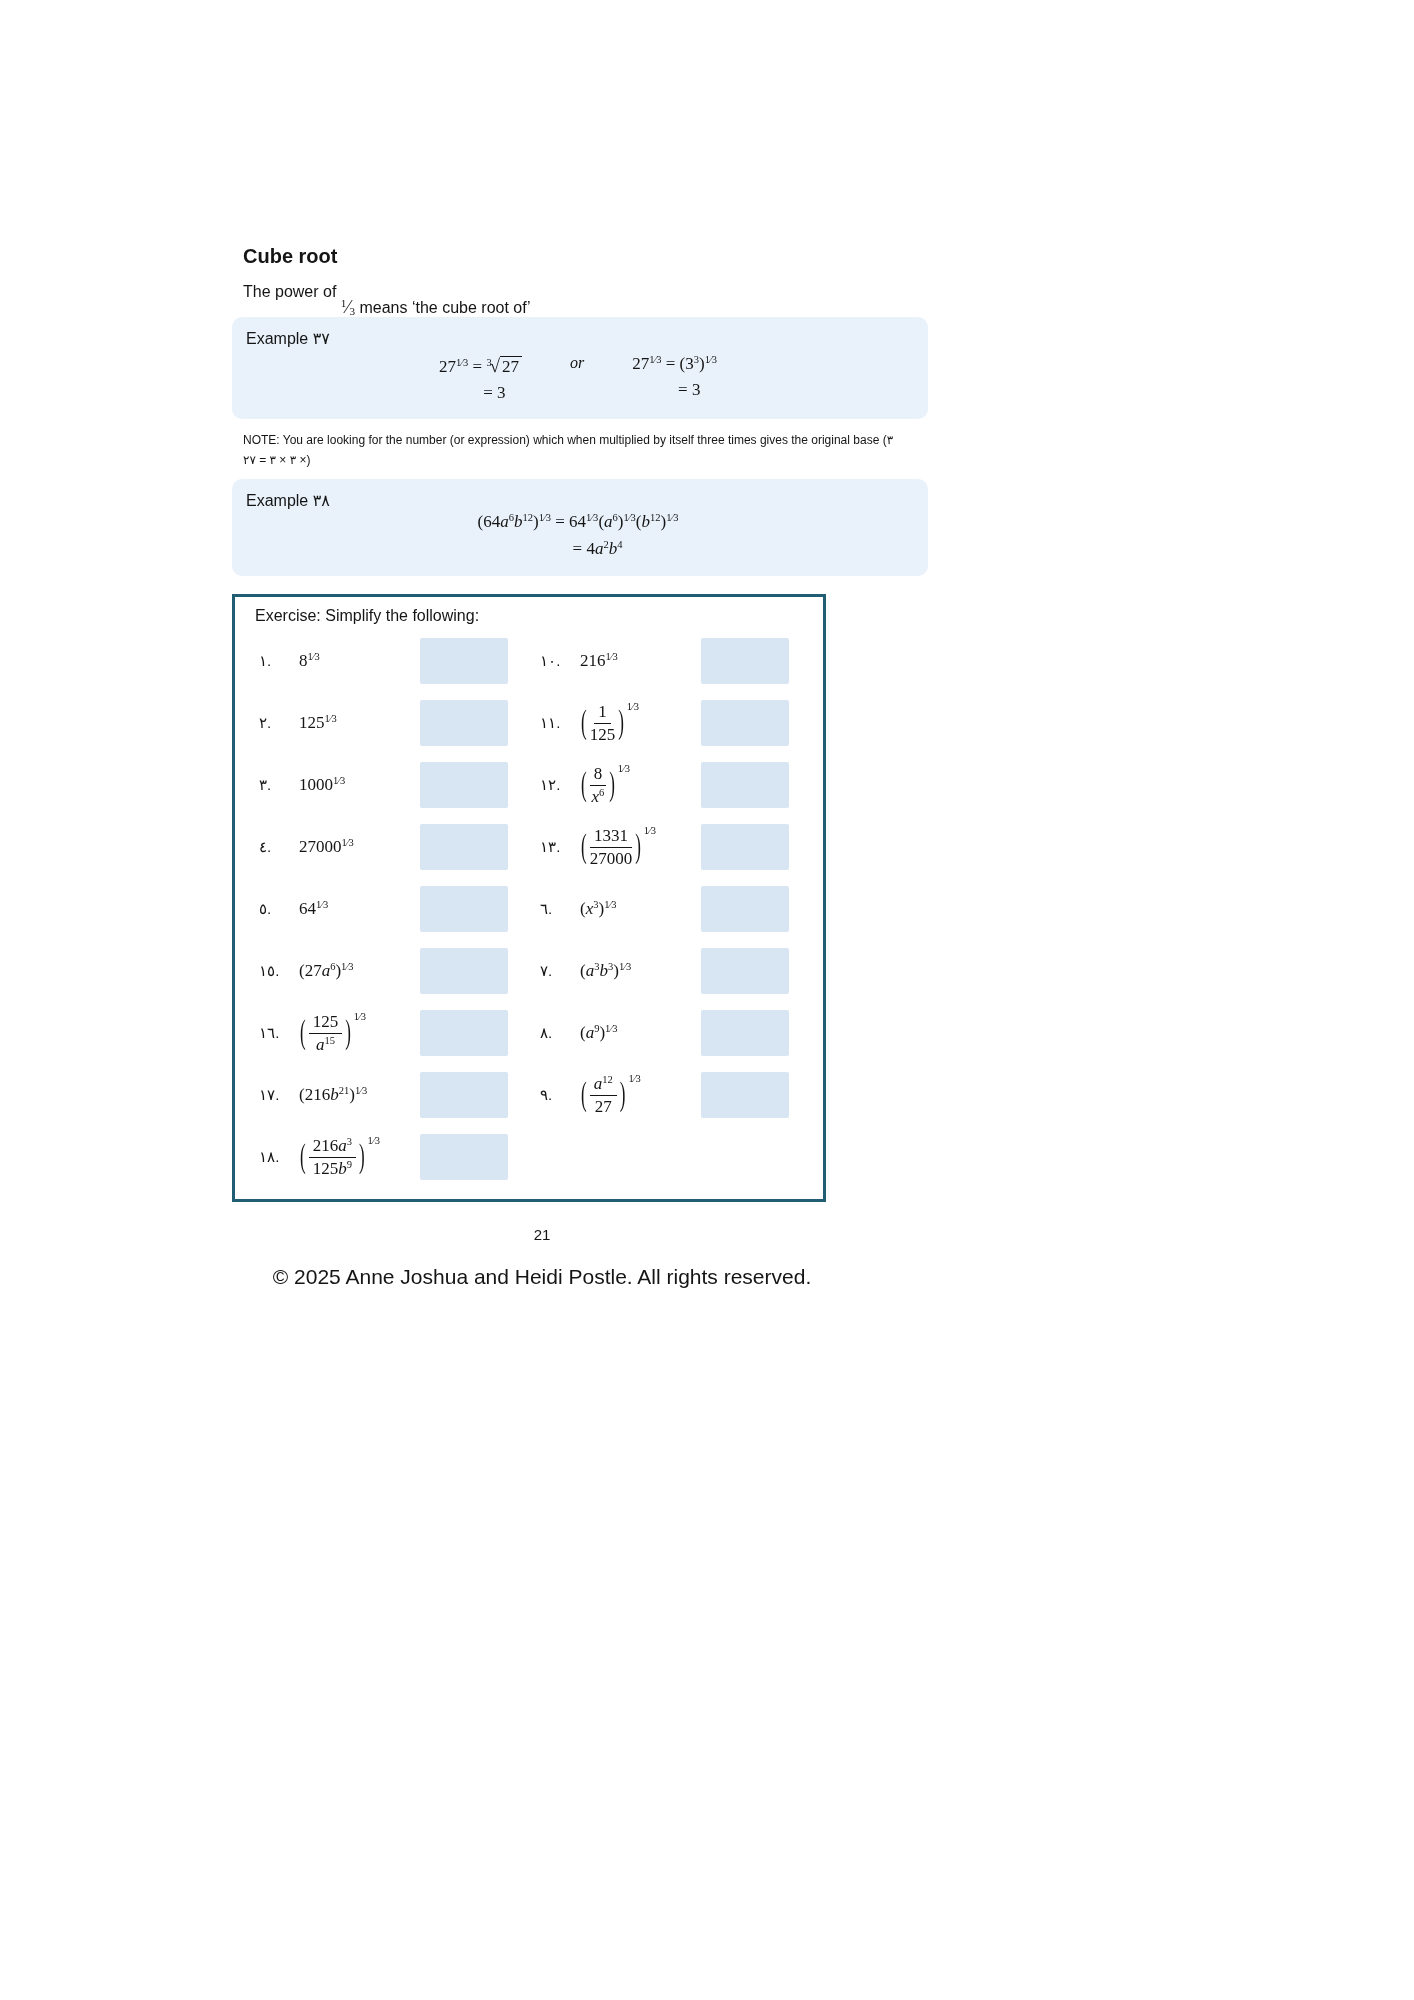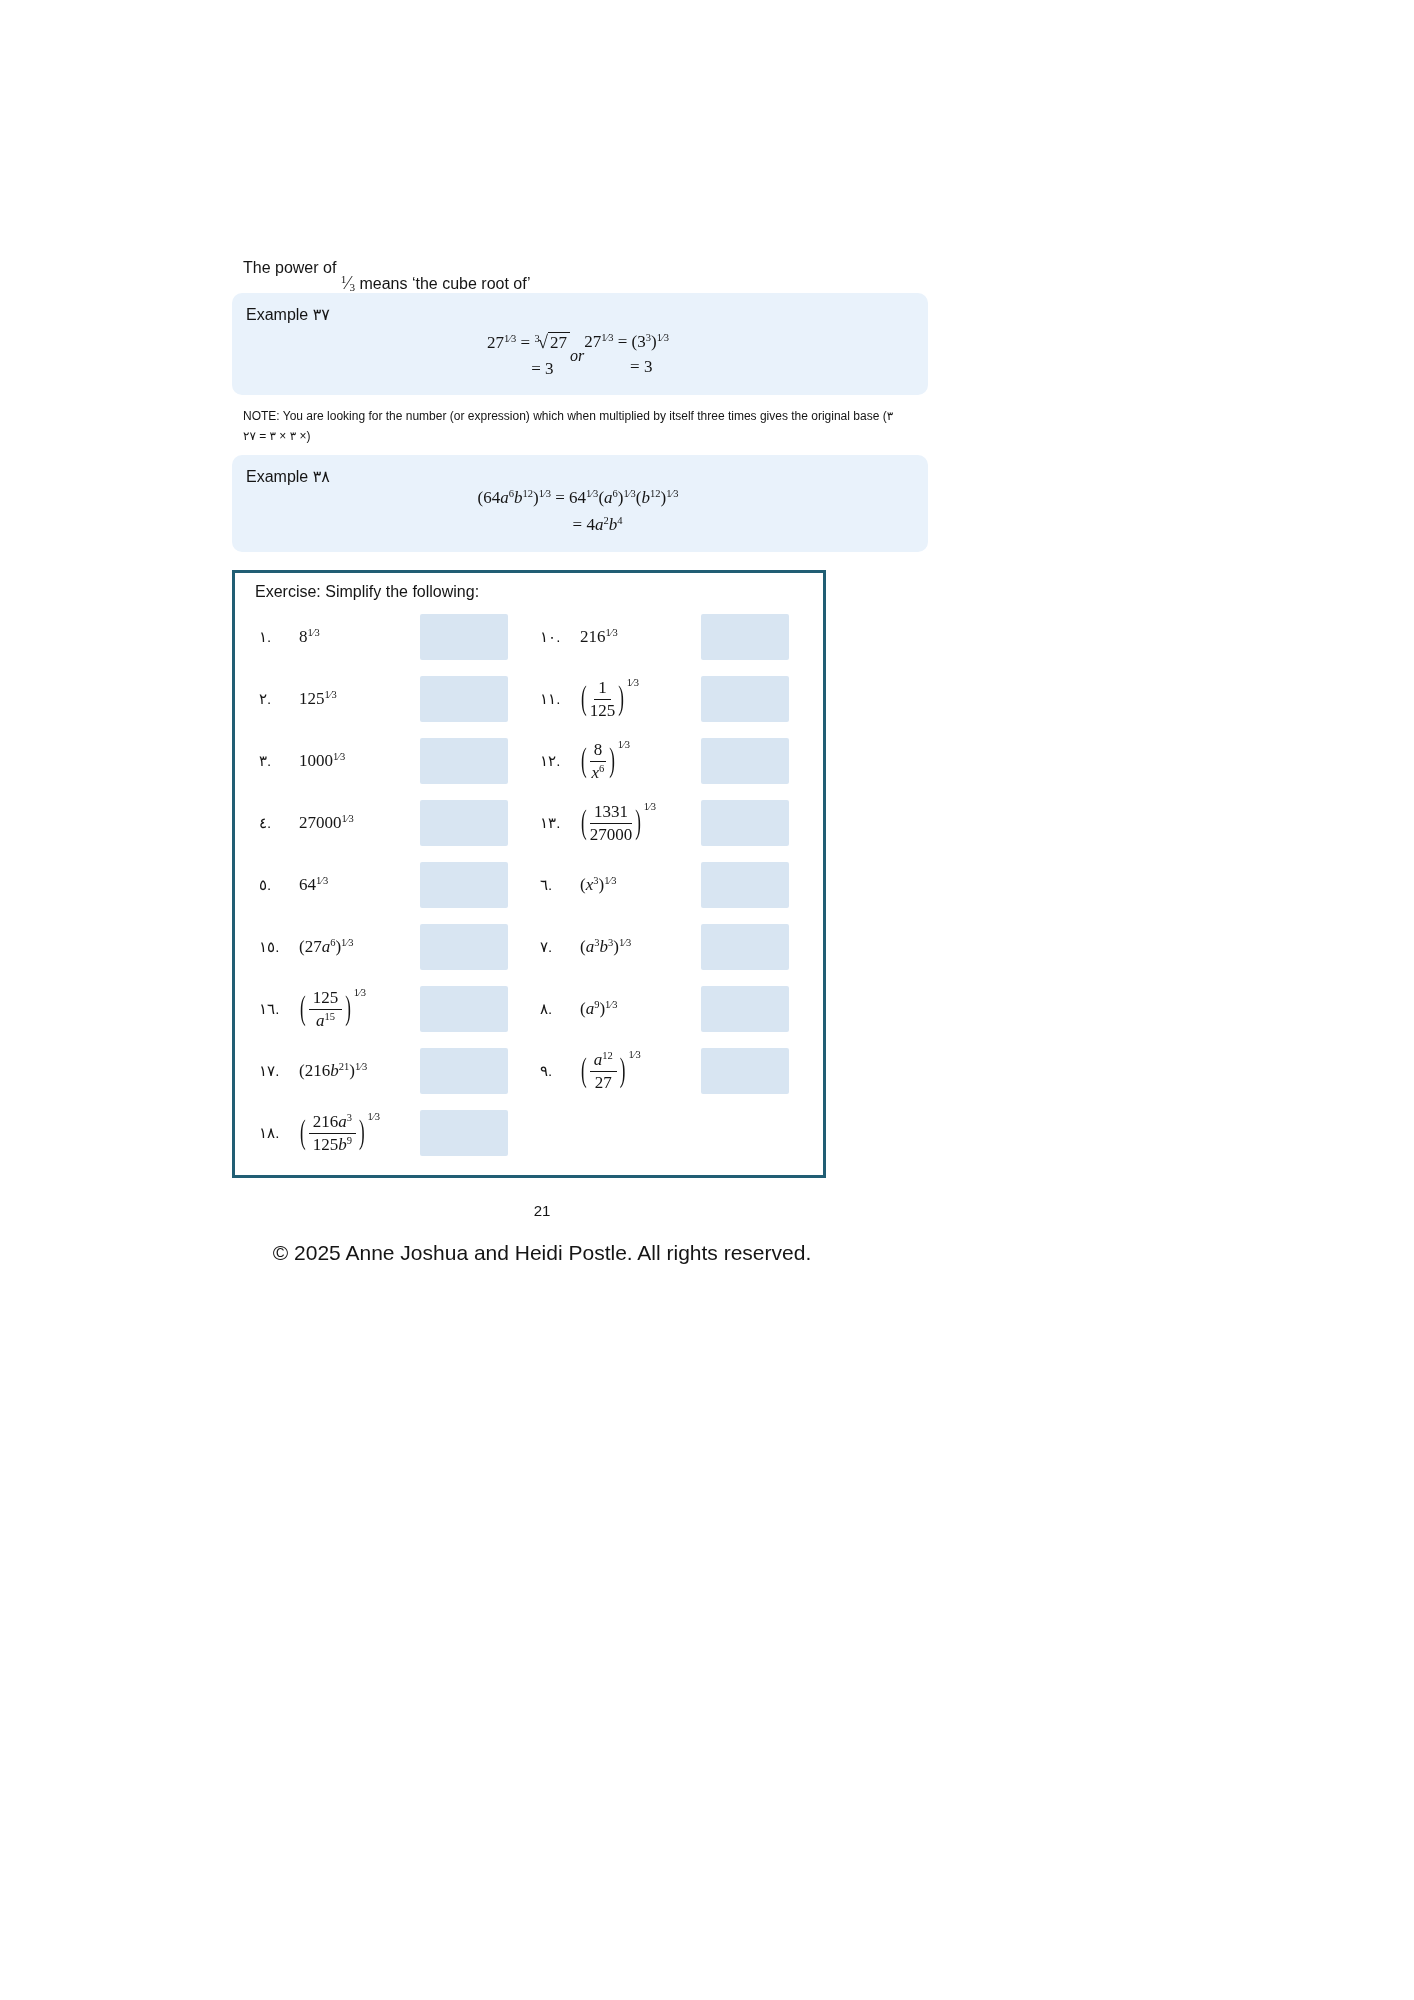--- a/index.html
+++ b/index.html
@@ -21,21 +21,21 @@
   .math i{font-style:italic;}
   sup.sp{font-size:0.62em;vertical-align:0.55em;line-height:0;}
   sub.sb{font-size:0.62em;vertical-align:-0.2em;line-height:0;}
   .kfrac{font-size:18px;}
 
   
   .exbox{background:var(--example-bg);border-radius:10px;padding:12px 18px 14px 14px;margin-top:9px;width:696px;}
   .exlabel{font-size:16px;}
   .exmath-center{text-align:center;margin-top:0;}
   .exmath-inner{display:inline-block;text-align:left;font-size:17px;}
-  .ex37row{display:flex;justify-content:center;align-items:center;margin-top:4px;}
+  .ex37row{display:flex;justify-content:center;align-items:flex-start;gap:48px;margin-top:4px;}
   .mline{font-size:17px;line-height:1.45;}
   .l2a{margin-left:2.6em;margin-top:1px;}
   .l2b{margin-left:2.7em;margin-top:1px;}
   .l38{margin-left:95px;margin-top:3px;}
   .orword{font-style:italic;font-size:16px;padding-top:2px;}
 
   
   sup.ridx{margin-right:-2px;}
   .rbar{border-top:1.4px solid currentColor;padding:0 3px 0 2px;}
   .rsym{font-size:1.1em;}
@@ -64,20 +64,21 @@
   .footer{width:620px;}
   .pageno{text-align:center;font-size:15px;margin-top:24px;}
   .copyright{text-align:center;font-size:21px;margin-top:22px;}
 </style>
 </head>
 <body>
 
 <div class="page">
   <div class="content">
 
+    <div class="doc-title">Cube root</div>
 
     <div class="intro">
       <span>The power of </span><span class="intro-rest"><span class="math kfrac"><sup class="sp">1</sup>⁄<sub class="sb">3</sub></span><span> means ‘the cube root of’</span></span>
     </div>
 
     <div class="exbox">
       <div class="exlabel">Example ٣٧</div>
       <div class="ex37row">
         <div>
           <div class="math mline">27<sup class="sp">1⁄3</sup> = <sup class="sp ridx">3</sup><span class="rsym">√</span><span class="rbar">27</span></div>

